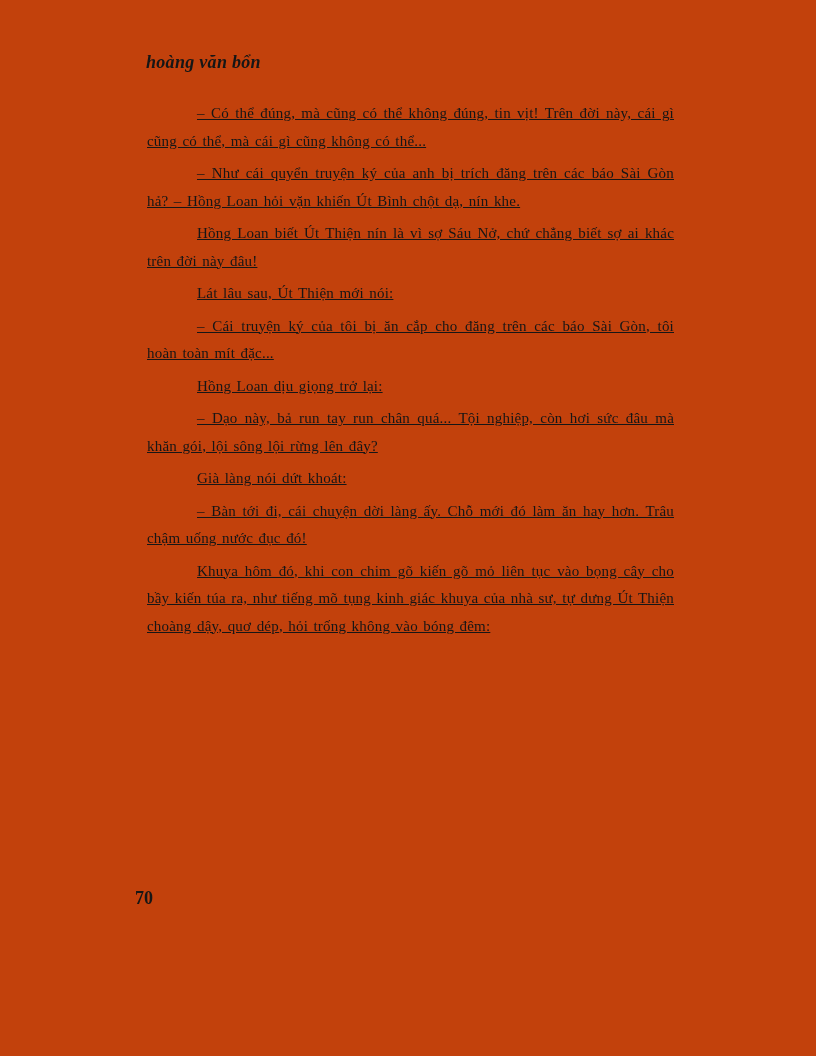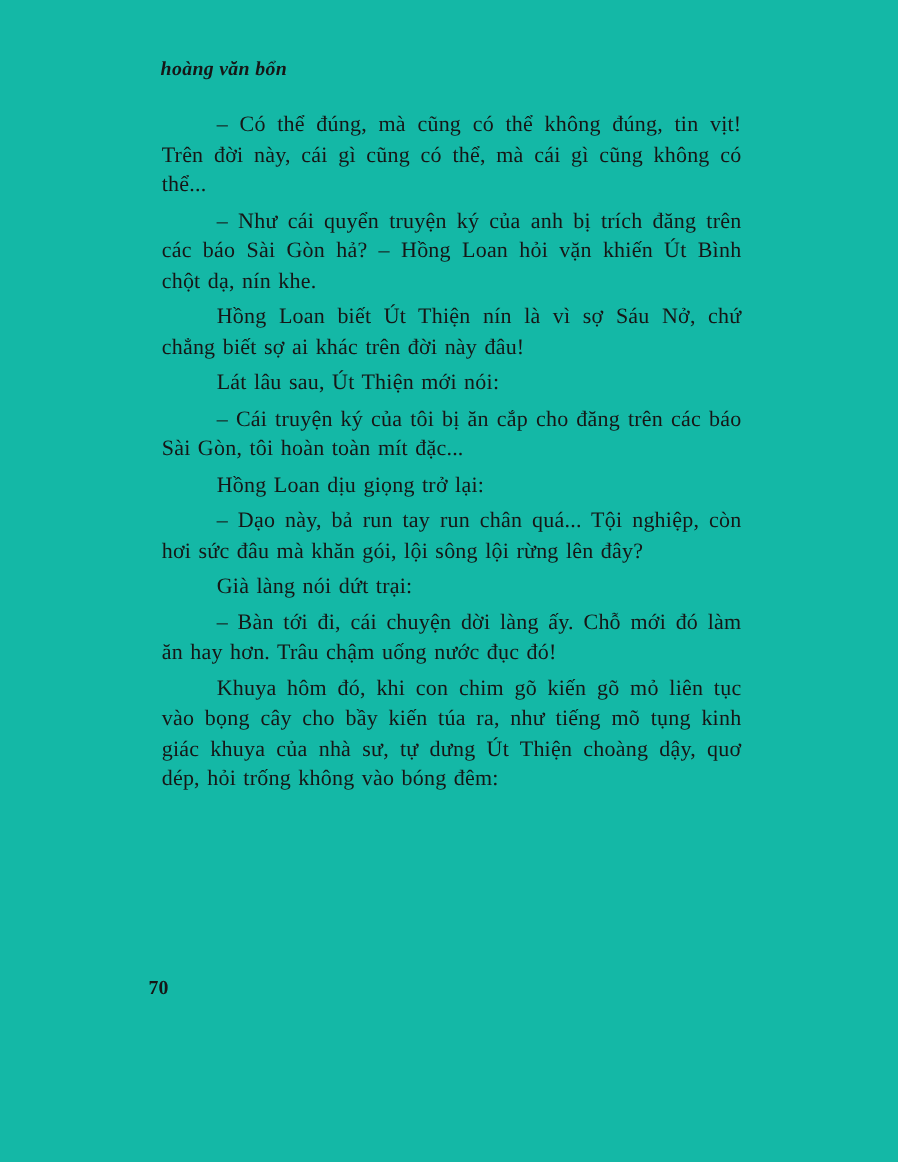--- a/index.html
+++ b/index.html
@@ -7,39 +7,40 @@
     width: 816px; height: 1056px;
     background: #ffffff;
     font-family: "Liberation Serif", "DejaVu Serif", serif;
     color: #161616;
     position: relative;
     overflow: hidden;
   }
   .scan-page {
     position: absolute;
     inset: 0;
-    background: #14b8a6;
+    background: #c2410c;
   }
   .running-header {
     position: absolute;
     left: 146px; top: 52px;
     font-size: 18px;
     font-weight: bold;
     font-style: italic;
     letter-spacing: 0.3px;
   }
   .page-body {
     position: absolute;
     left: 147px; top: 100px;
     width: 527px;
-    font-size: 20px;
+    font-size: 15px;
     line-height: 27.5px;
     text-align: justify;
     letter-spacing: 0.2px;
     word-spacing: 1.5px;
+    text-decoration: underline;
   }
   .page-body p {
     margin: 0 0 5px 0;
     text-indent: 50px;
   }
   .page-number {
     position: absolute;
     left: 135px; top: 888px;
     font-size: 18px;
     font-weight: bold;
@@ -52,19 +53,19 @@
   <div class="running-header">hoàng văn bổn</div>
 
   <div class="page-body">
       <p>– Có thể đúng, mà cũng có thể không đúng, tin vịt! Trên đời này, cái gì cũng có thể, mà cái gì cũng không có thể...</p>
       <p>– Như cái quyển truyện ký của anh bị trích đăng trên các báo Sài Gòn hả? – Hồng Loan hỏi vặn khiến Út Bình chột dạ, nín khe.</p>
       <p>Hồng Loan biết Út Thiện nín là vì sợ Sáu Nở, chứ chẳng biết sợ ai khác trên đời này đâu!</p>
       <p>Lát lâu sau, Út Thiện mới nói:</p>
       <p>– Cái truyện ký của tôi bị ăn cắp cho đăng trên các báo Sài Gòn, tôi hoàn toàn mít đặc...</p>
       <p>Hồng Loan dịu giọng trở lại:</p>
       <p>– Dạo này, bả run tay run chân quá... Tội nghiệp, còn hơi sức đâu mà khăn gói, lội sông lội rừng lên đây?</p>
-      <p>Già làng nói dứt trại:</p>
+      <p>Già làng nói dứt khoát:</p>
       <p>– Bàn tới đi, cái chuyện dời làng ấy. Chỗ mới đó làm ăn hay hơn. Trâu chậm uống nước đục đó!</p>
       <p>Khuya hôm đó, khi con chim gõ kiến gõ mỏ liên tục vào bọng cây cho bầy kiến túa ra, như tiếng mõ tụng kinh giác khuya của nhà sư, tự dưng Út Thiện choàng dậy, quơ dép, hỏi trống không vào bóng đêm:</p>
     </div>
 
   <div class="page-number">70</div>
 </div>
 
 </body></html>

